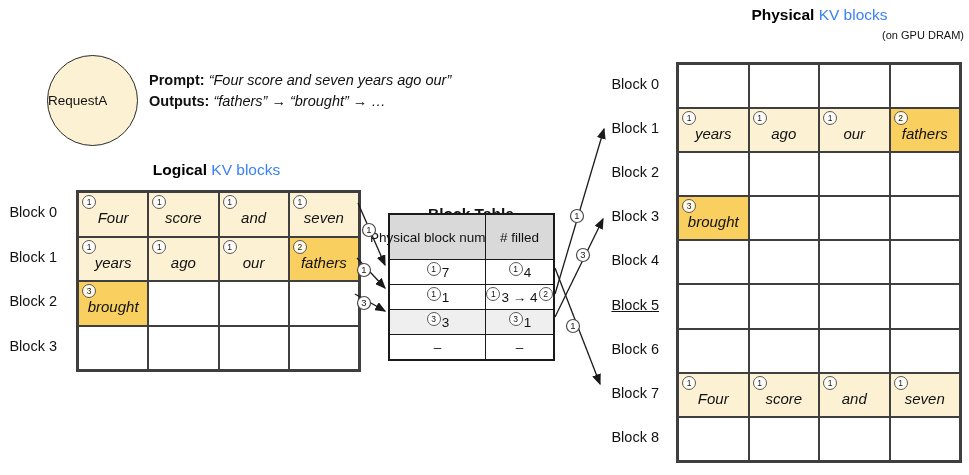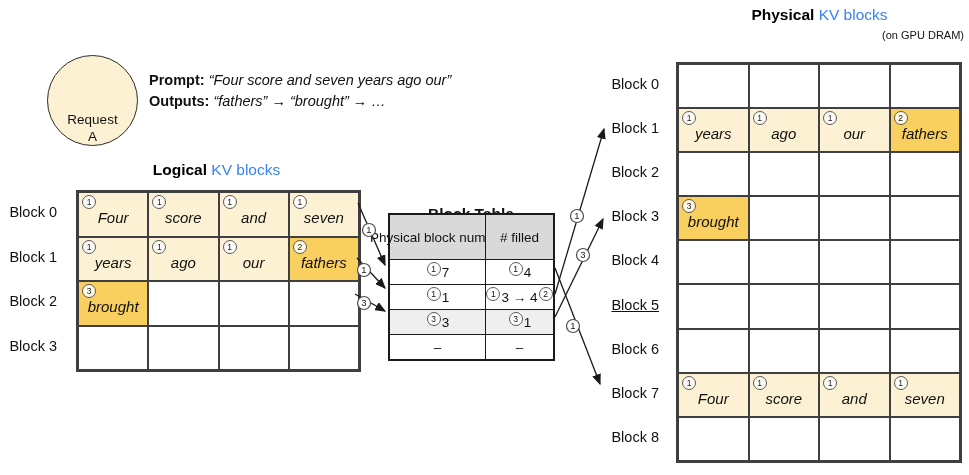--- a/index.html
+++ b/index.html
@@ -4,21 +4,21 @@
 <style>
   html,body{margin:0;padding:0;background:#fff;}
   .canvas{
     position:relative;width:969px;height:475px;background:#fff;overflow:hidden;
     font-family:"Liberation Sans",sans-serif;color:#111;
   }
   
   .request-circle{
     position:absolute;left:47px;top:55px;width:89px;height:89px;border-radius:50%;
     background:#fcf2d3;border:1.6px solid #2b2b2b;
-    display:flex;flex-direction:column;align-items:center;justify-content:flex-end;
+    display:flex;flex-direction:row;align-items:center;justify-content:flex-start;
     font-size:13.5px;line-height:17px;
   }
   
   .prompt-block{position:absolute;left:149px;top:70px;font-size:14.5px;line-height:21px;white-space:nowrap;}
   .prompt-block b{font-weight:bold;}
   .prompt-block i{font-style:italic;margin-top:19px;}
   
   .tbl-title{position:absolute;text-align:center;font-size:15.5px;font-weight:bold;white-space:nowrap;}
   .tbl-title .accent{color:#000000;}
   .tbl-title .rest{font-weight:normal;color:#3b82f6;}

